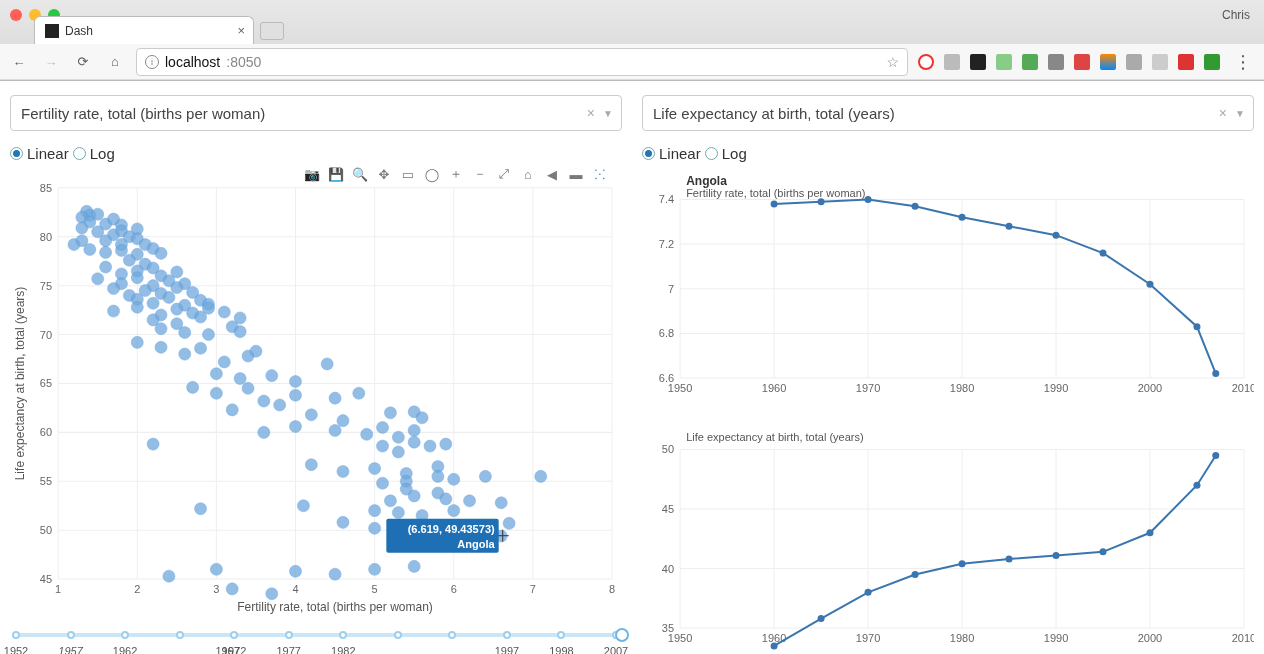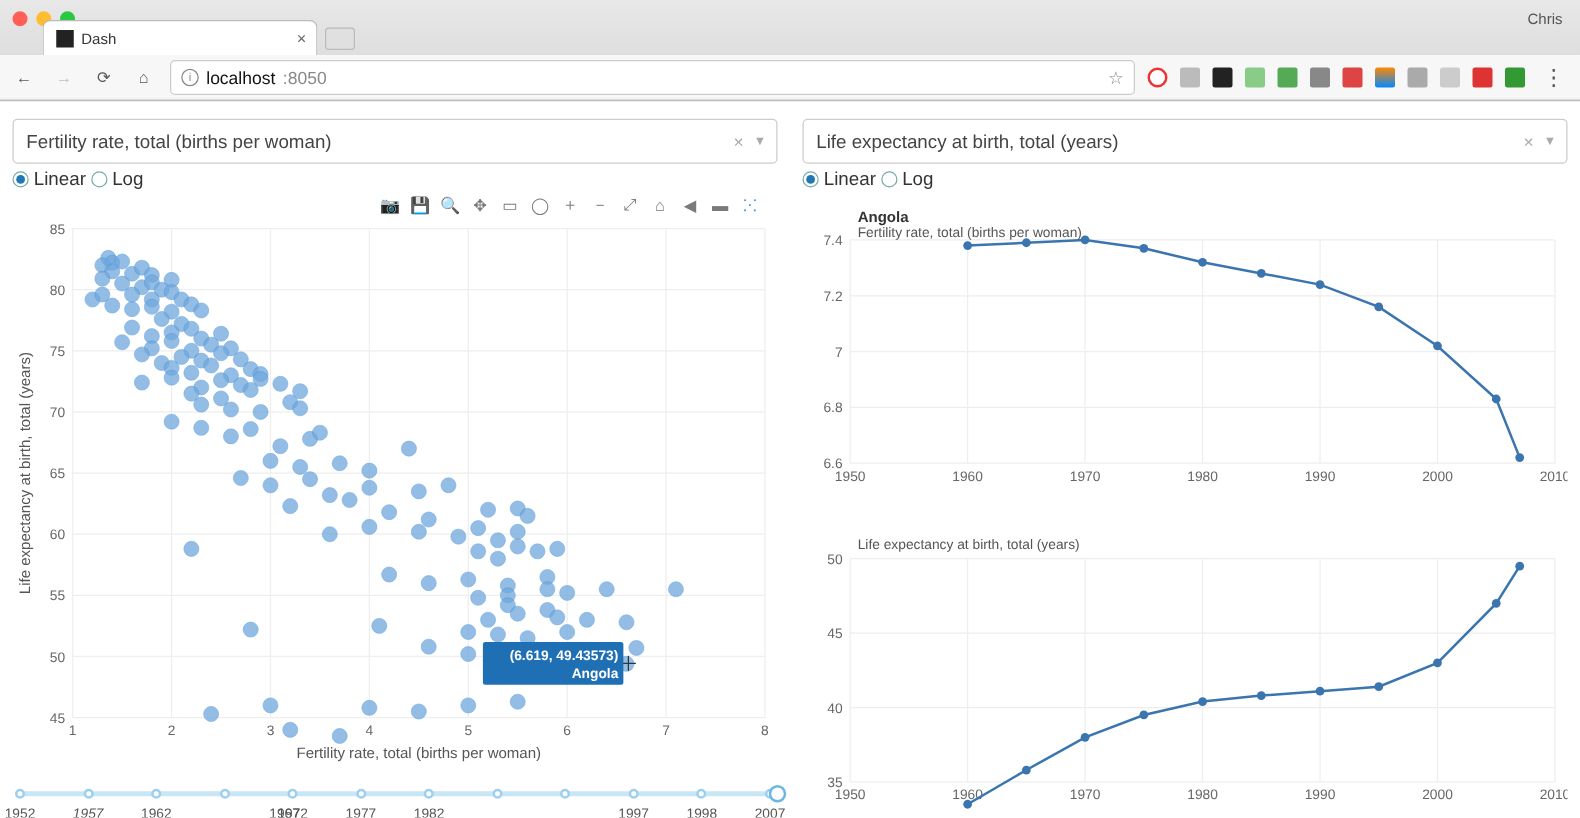--- a/index.html
+++ b/index.html
@@ -30,21 +30,21 @@
   .menu-dots { font-size:18px; color:#555; padding:0 4px; }
   
   
   .app { display:flex; padding: 14px 10px 4px 10px; gap: 20px; height: calc(654px - 68px); }
   .col { flex:1; display:flex; flex-direction:column; min-width:0; }
   
   .dropdown { position:relative; border:1px solid #ccc; border-radius:4px; height:36px; display:flex; align-items:center; padding:0 40px 0 10px; font-size:15px; color:#444; }
   .dropdown .clear { position:absolute; right:26px; color:#aaa; font-size:14px; }
   .dropdown .chev { position:absolute; right:8px; color:#aaa; font-size:10px; }
   
-  .radiogroup { display:flex; gap:4px; margin: 4px 0 2px 0; align-items:center; font-size:15px; }
+  .radiogroup { display:flex; gap:4px; margin: 14px 0 2px 0; align-items:center; font-size:15px; }
   .radio { display:flex; align-items:center; gap:4px; }
   .radio .dot { width:13px; height:13px; border:1px solid #7aa; border-radius:50%; display:inline-block; position:relative; }
   .radio.selected .dot::after { content:''; position:absolute; inset:2px; background:#1f77b4; border-radius:50%; }
   
   .plotwrap { flex:1; position:relative; }
   svg.plot { width:100%; height:100%; display:block; }
   .gridline { stroke:#eee; stroke-width:1; }
   .scatter-pt { fill:#6fa8dc; stroke:#4a90d9; stroke-width:0.5; opacity:0.75; }
   .linepath { fill:none; stroke:#3b75af; stroke-width:2; }
   .linept { fill:#3b75af; }

